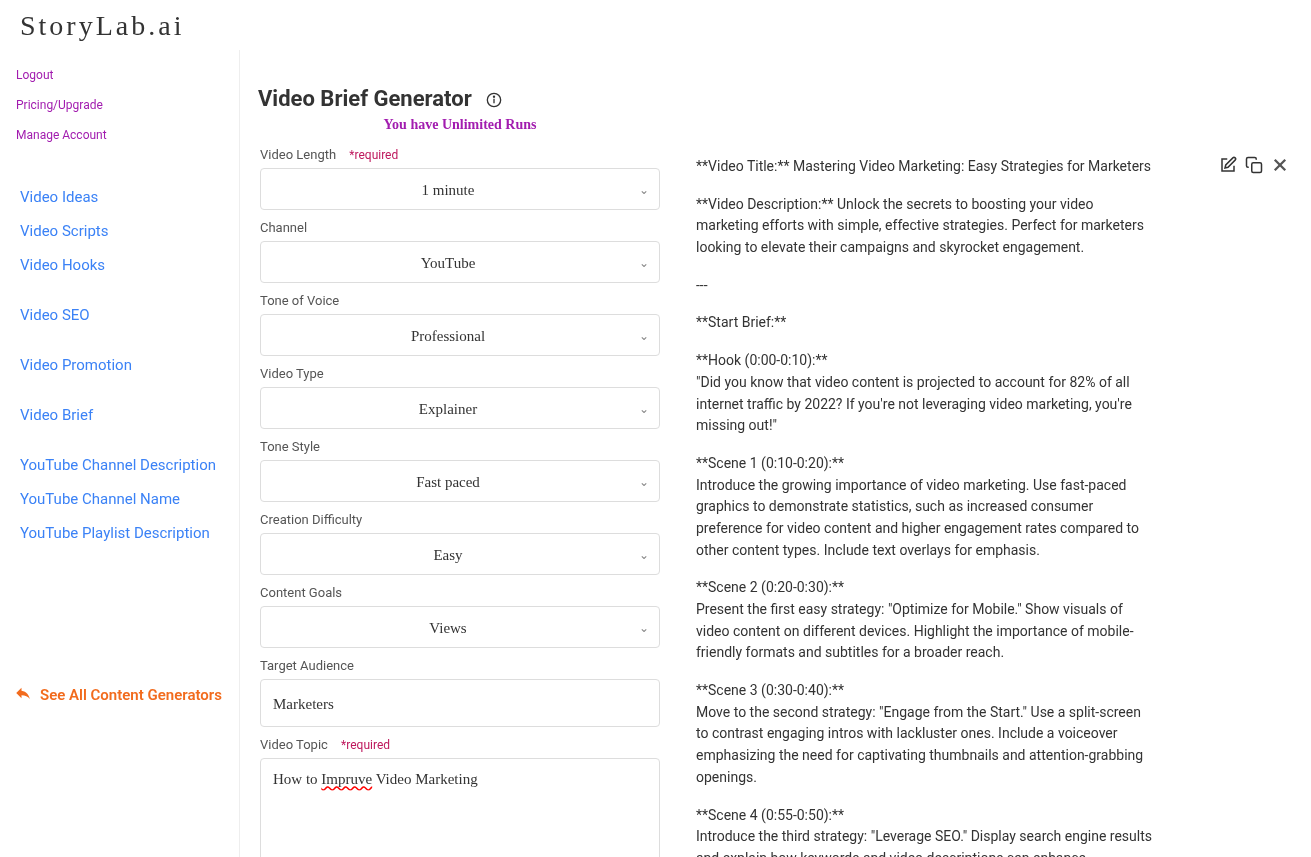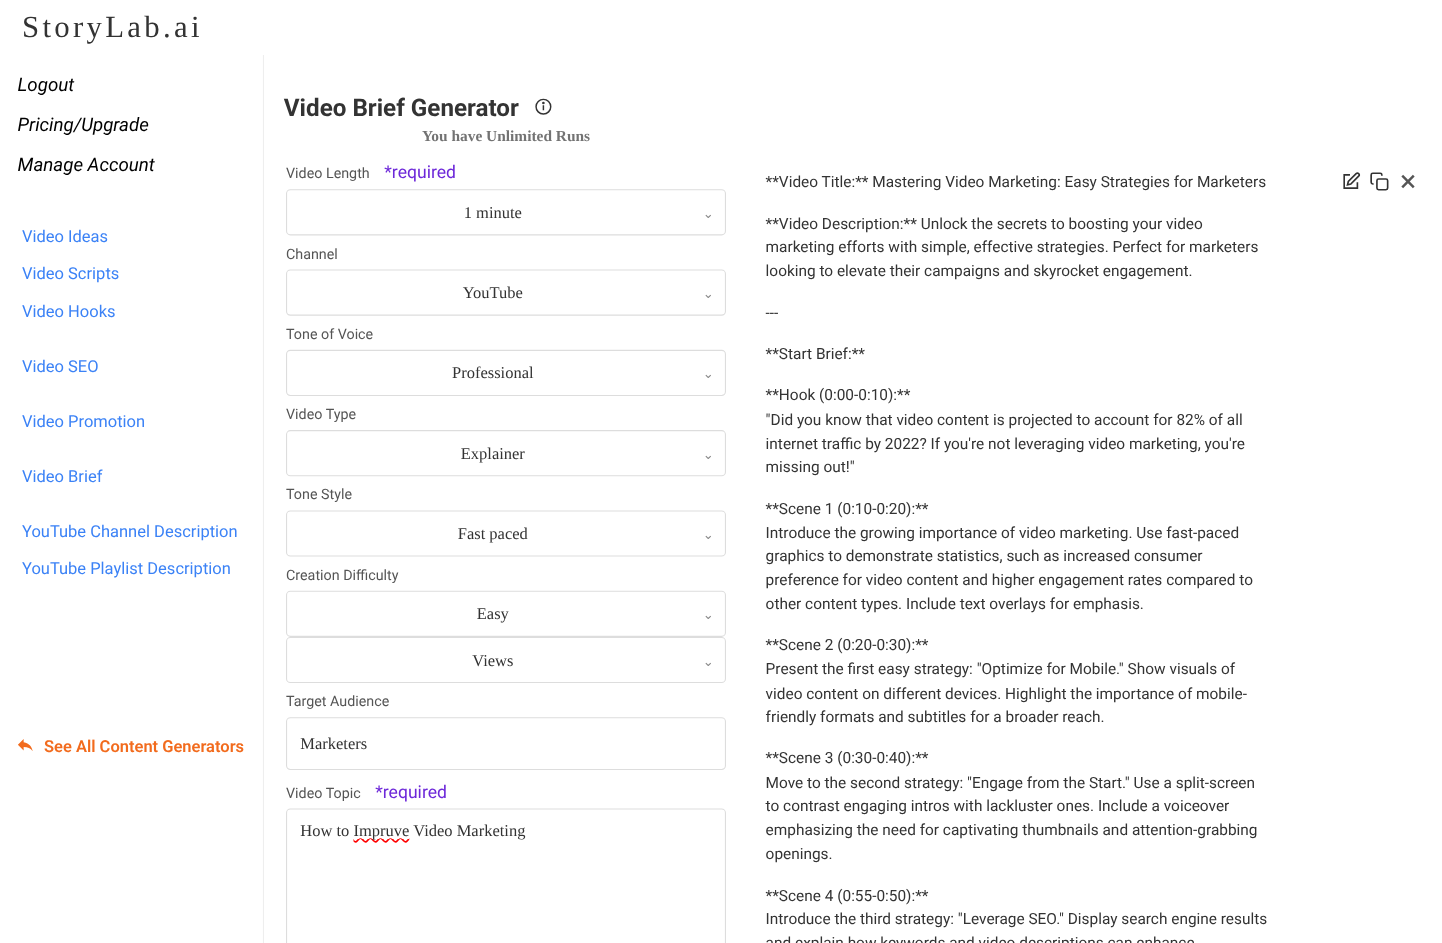--- a/index.html
+++ b/index.html
@@ -22,25 +22,24 @@
   
   .sidebar {
     width: 240px;
     padding: 0 0 20px 0;
     border-right: 1px solid #eee;
     min-height: 100vh;
     position: relative;
   }
   .sidebar .account-links { padding: 10px 0 20px 12px; }
   .sidebar .account-links div {
-    font-size: 17px;
-    color: #000000;
+    font-size: 12px;
+    color: #a21caf;
     padding: 8px 4px;
     cursor: pointer;
-    font-style: italic;
   }
   .sidebar .nav-links { padding: 10px 0 0 18px; }
   .sidebar .nav-links div {
     font-size: 15px;
     color: #3b82f6;
     padding: 8px 2px;
     cursor: pointer;
   }
   .sidebar .nav-links .spaced { margin-top: 16px; }
   .see-all {
@@ -56,32 +55,32 @@
   }
 
   
   .main {
     flex: 1;
     padding: 6px 20px 30px 20px;
     display: flex;
     gap: 36px;
   }
   .form-col { width: 400px; padding-top: 30px; }
-  .page-title-row { display: flex; align-items: center; gap: 14px; margin-bottom: 6px; margin-left: -2px; }
+  .page-title-row { display: flex; align-items: flex-end; gap: 14px; margin-bottom: 6px; margin-left: -2px; }
   .page-title { font-size: 22px; font-weight: 700; }
   .info-icon svg { width: 16px; height: 16px; stroke: #333; }
   .runs {
     text-align: center;
     font-weight: 700;
     font-family: Georgia, serif;
-    color: #737373;
+    color: #a21caf;
     margin: 4px 0 14px 0;
   }
   .field-label { font-size: 13px; color: #555; margin: 10px 0 6px 0; }
-  .req { font-size: 16px; color: #6d28d9; margin-left: 10px; }
+  .req { font-size: 12px; color: #be185d; margin-left: 10px; }
   .select, .input, .textarea {
     width: 100%;
     border: 1px solid #ddd;
     border-radius: 4px;
     background: #fff;
     font-size: 15px;
     color: #333;
     font-family: Liberation Serif, serif;
   }
   .select {
@@ -118,20 +117,21 @@
       <div>Manage Account</div>
     </div>
     <div class="nav-links">
       <div>Video Ideas</div>
       <div>Video Scripts</div>
       <div>Video Hooks</div>
       <div class="spaced">Video SEO</div>
       <div class="spaced">Video Promotion</div>
       <div class="spaced">Video Brief</div>
       <div class="spaced">YouTube Channel Description</div>
+      <div>YouTube Channel Name</div>
       <div>YouTube Playlist Description</div>
     </div>
     <div class="see-all">
       <span>
         <svg viewBox="0 0 24 24" width="18" height="18" fill="#f26b1d">
             <path d="M10 9V5l-7 7 7 7v-4.1c5 0 8.5 1.6 11 5.1-1-5-4-10-11-11z"></path>
           </svg>
       </span>
       <span>See All Content Generators</span>
     </div>
@@ -184,20 +184,21 @@
         <span class="sel-value">Fast paced</span>
         <span class="chev">⌄</span>
       </div>
 
       <div class="field-label">Creation Difficulty</div>
       <div class="select">
         <span class="sel-value">Easy</span>
         <span class="chev">⌄</span>
       </div>
 
+      <div class="field-label">Content Goals</div>
       <div class="select">
         <span class="sel-value">Views</span>
         <span class="chev">⌄</span>
       </div>
 
       <div class="field-label">Target Audience</div>
       <div class="input">
         <span class="val">Marketers</span>
       </div>
 

